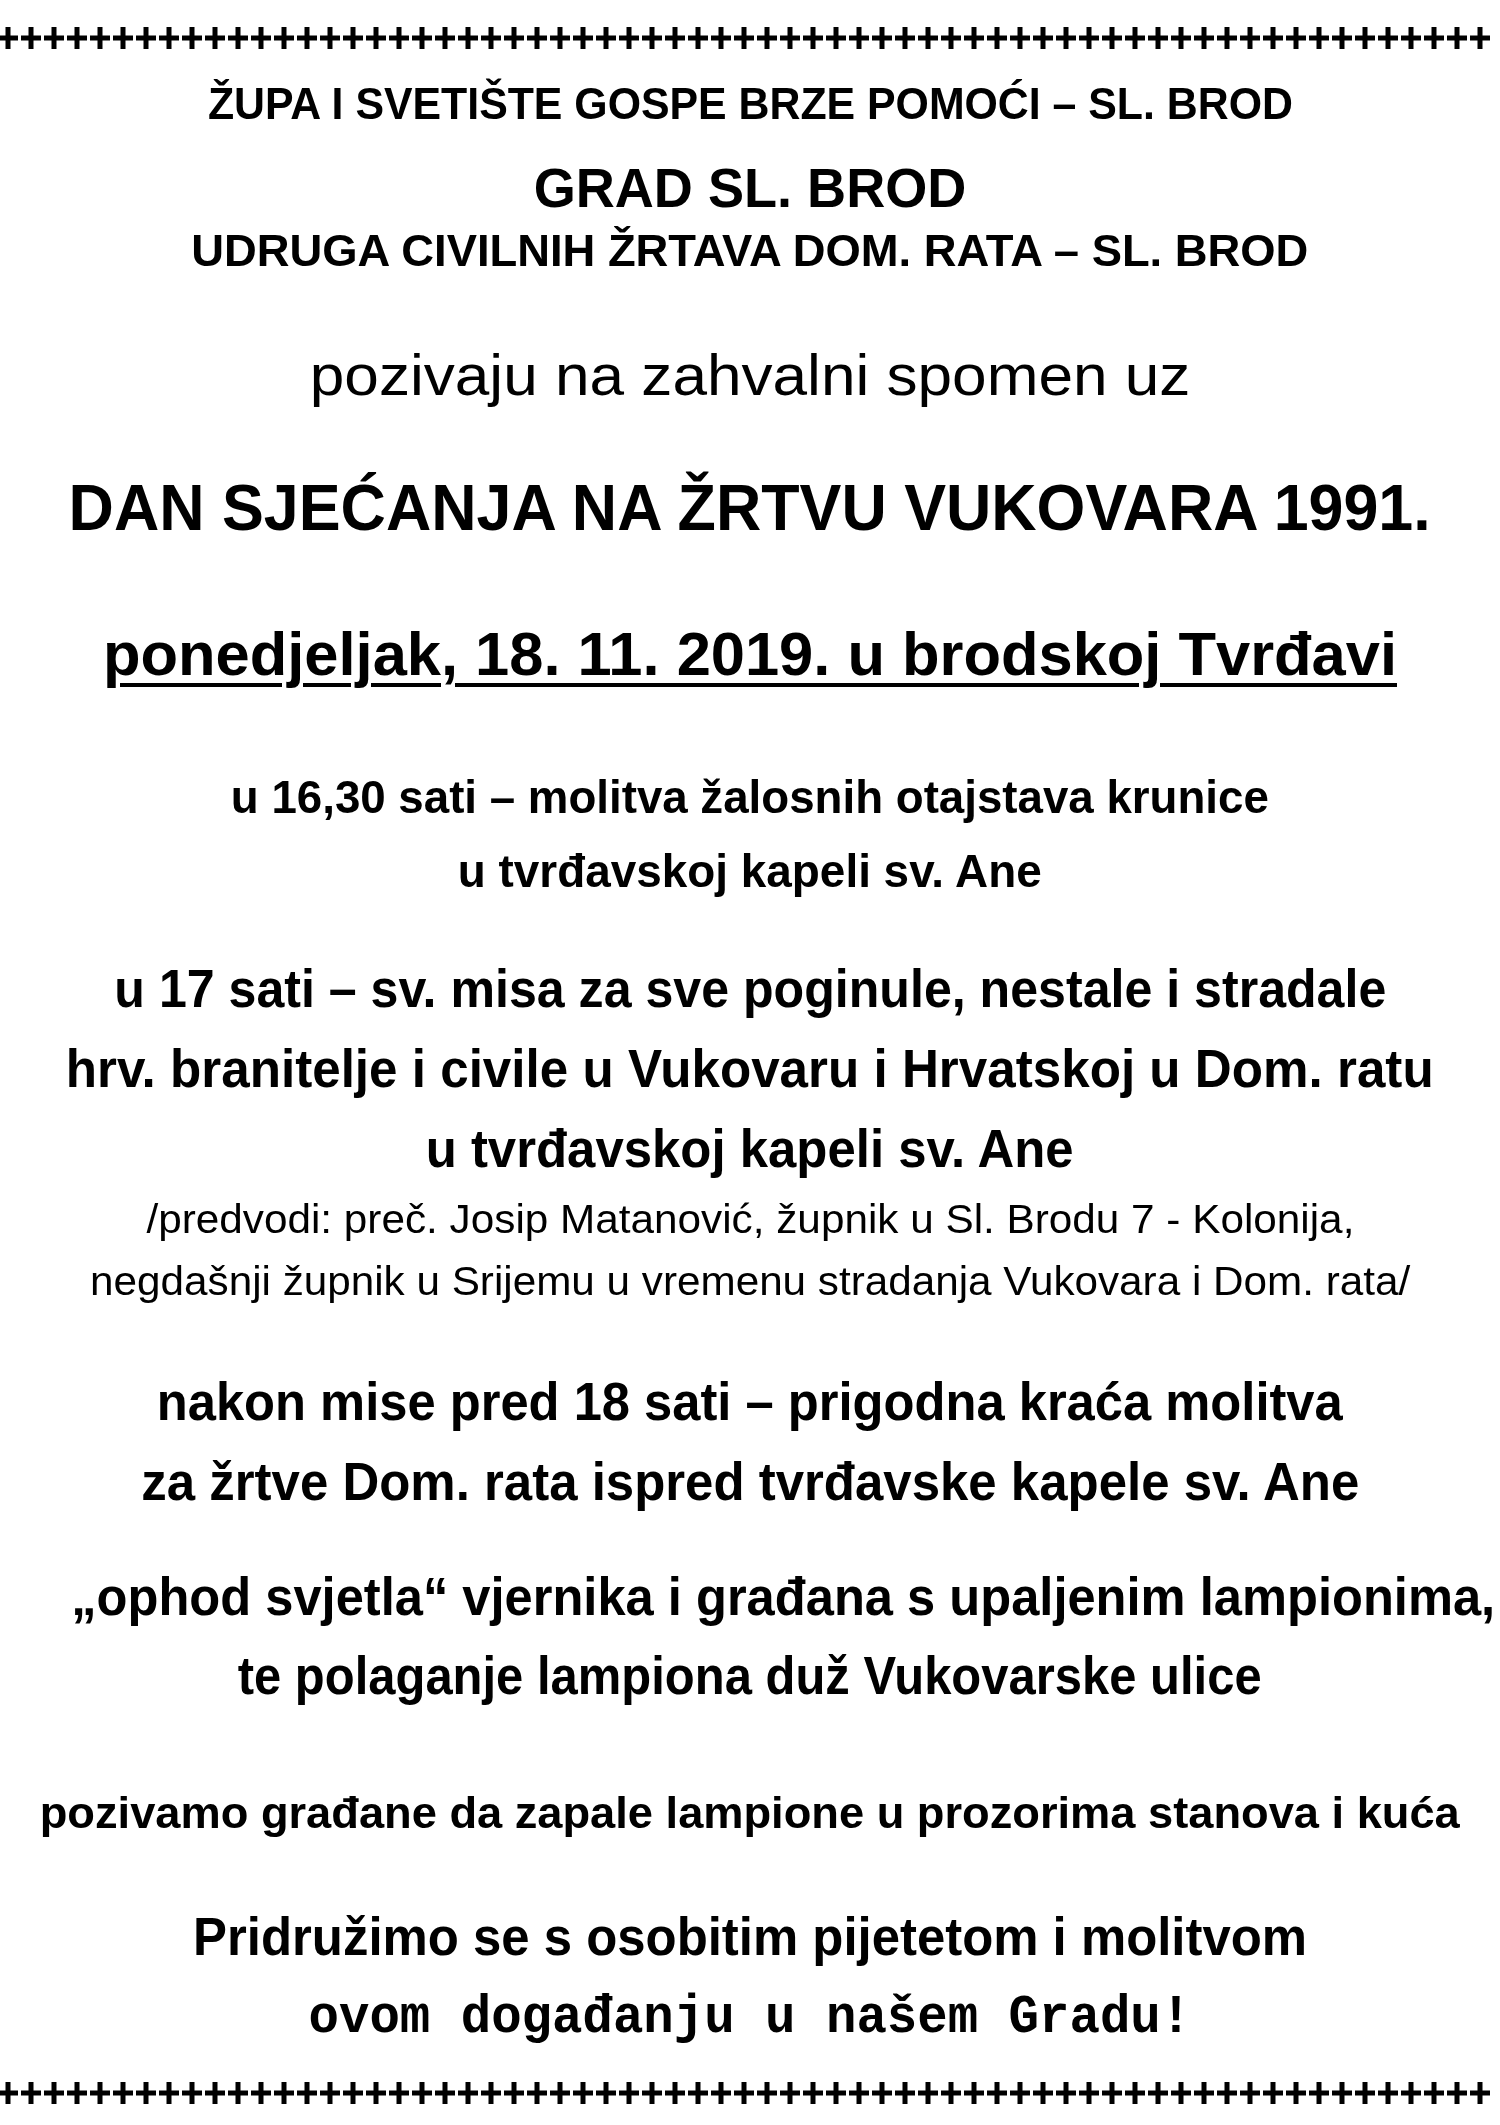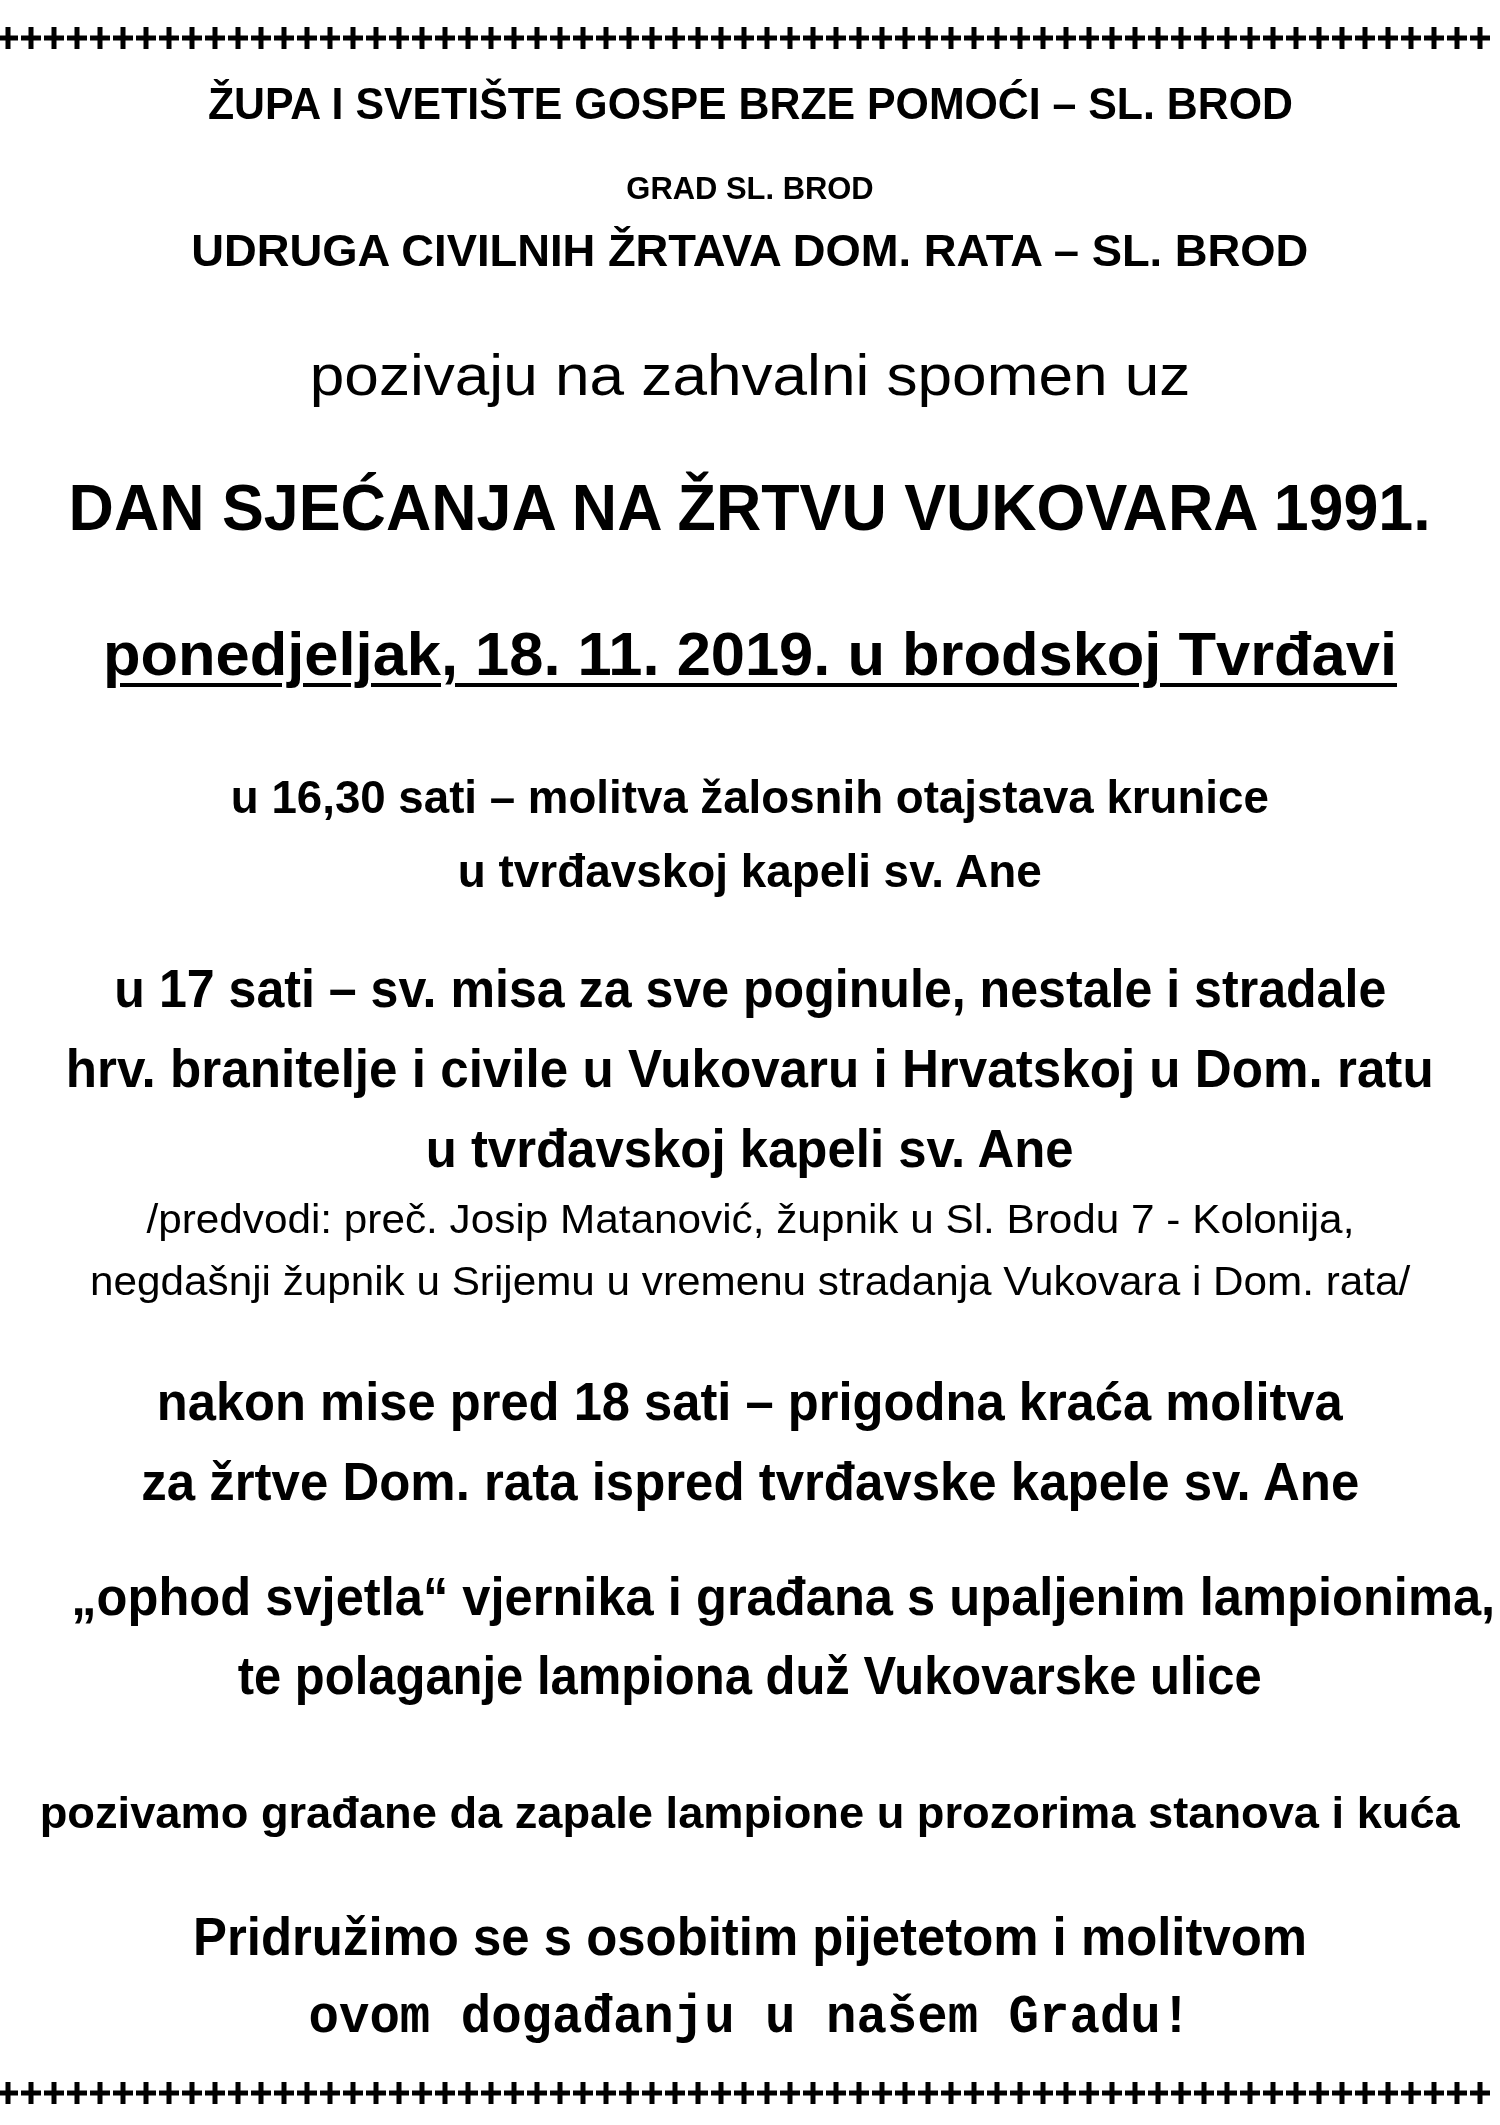--- a/index.html
+++ b/index.html
@@ -179,21 +179,21 @@
       <rect x="1454.5" y="2" width="5" height="22" fill="#000"></rect>
       <rect x="1447" y="10.5" width="20" height="5" fill="#000"></rect>
       <rect x="1477.5" y="2" width="5" height="22" fill="#000"></rect>
       <rect x="1470" y="10.5" width="20" height="5" fill="#000"></rect>
     </svg>
 </div>
 
 <div class="line bold" style="top:82px; font-size:44px;">
   <span class="txt" style="transform: scaleX(0.9733);">ŽUPA I SVETIŠTE GOSPE BRZE POMOĆI – SL. BROD</span>
 </div>
-<div class="line bold" style="top:172px; font-size:32px;">
+<div class="line bold" style="top:160px; font-size:56px;">
   <span class="txt" style="transform: scaleX(0.9659);">GRAD SL. BROD</span>
 </div>
 <div class="line bold" style="top:229px; font-size:44px;">
   <span class="txt" style="transform: scaleX(1.0308);">UDRUGA CIVILNIH ŽRTAVA DOM. RATA  – SL. BROD</span>
 </div>
 
 <div class="line regular" style="top:346px; font-size:58px;">
   <span class="txt" style="transform: scaleX(1.071);">pozivaju na zahvalni spomen uz</span>
 </div>
 

